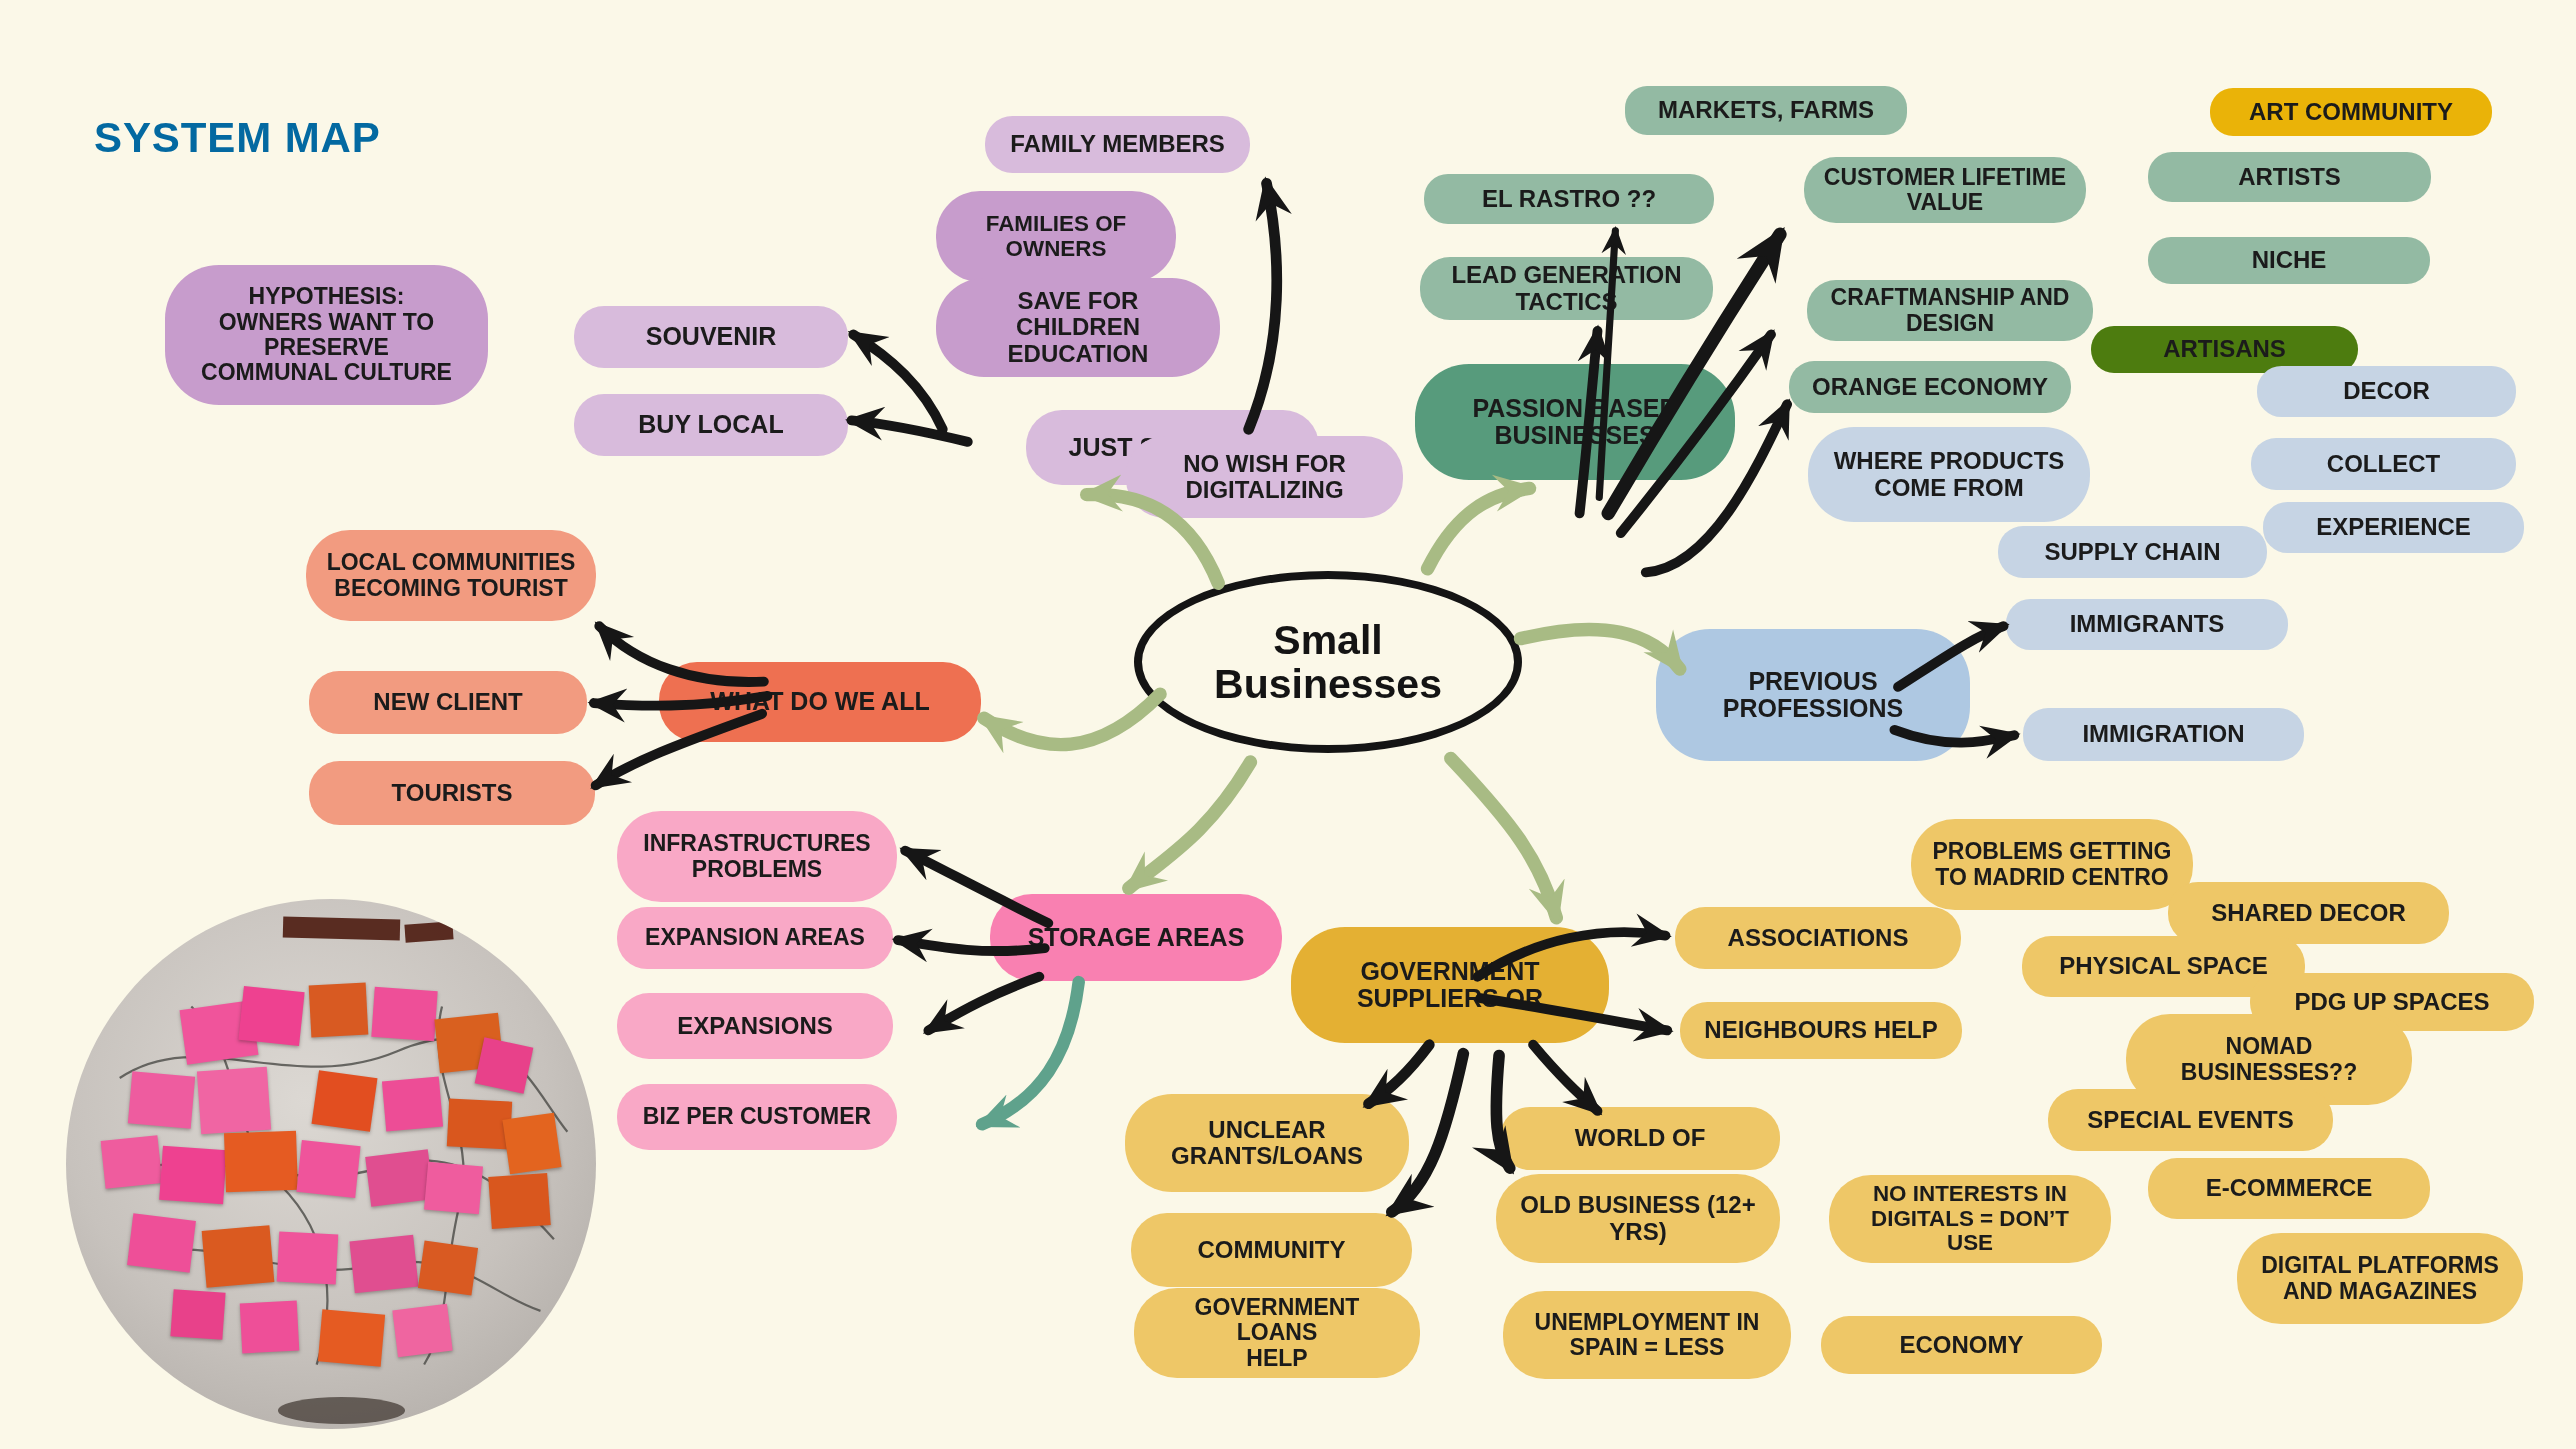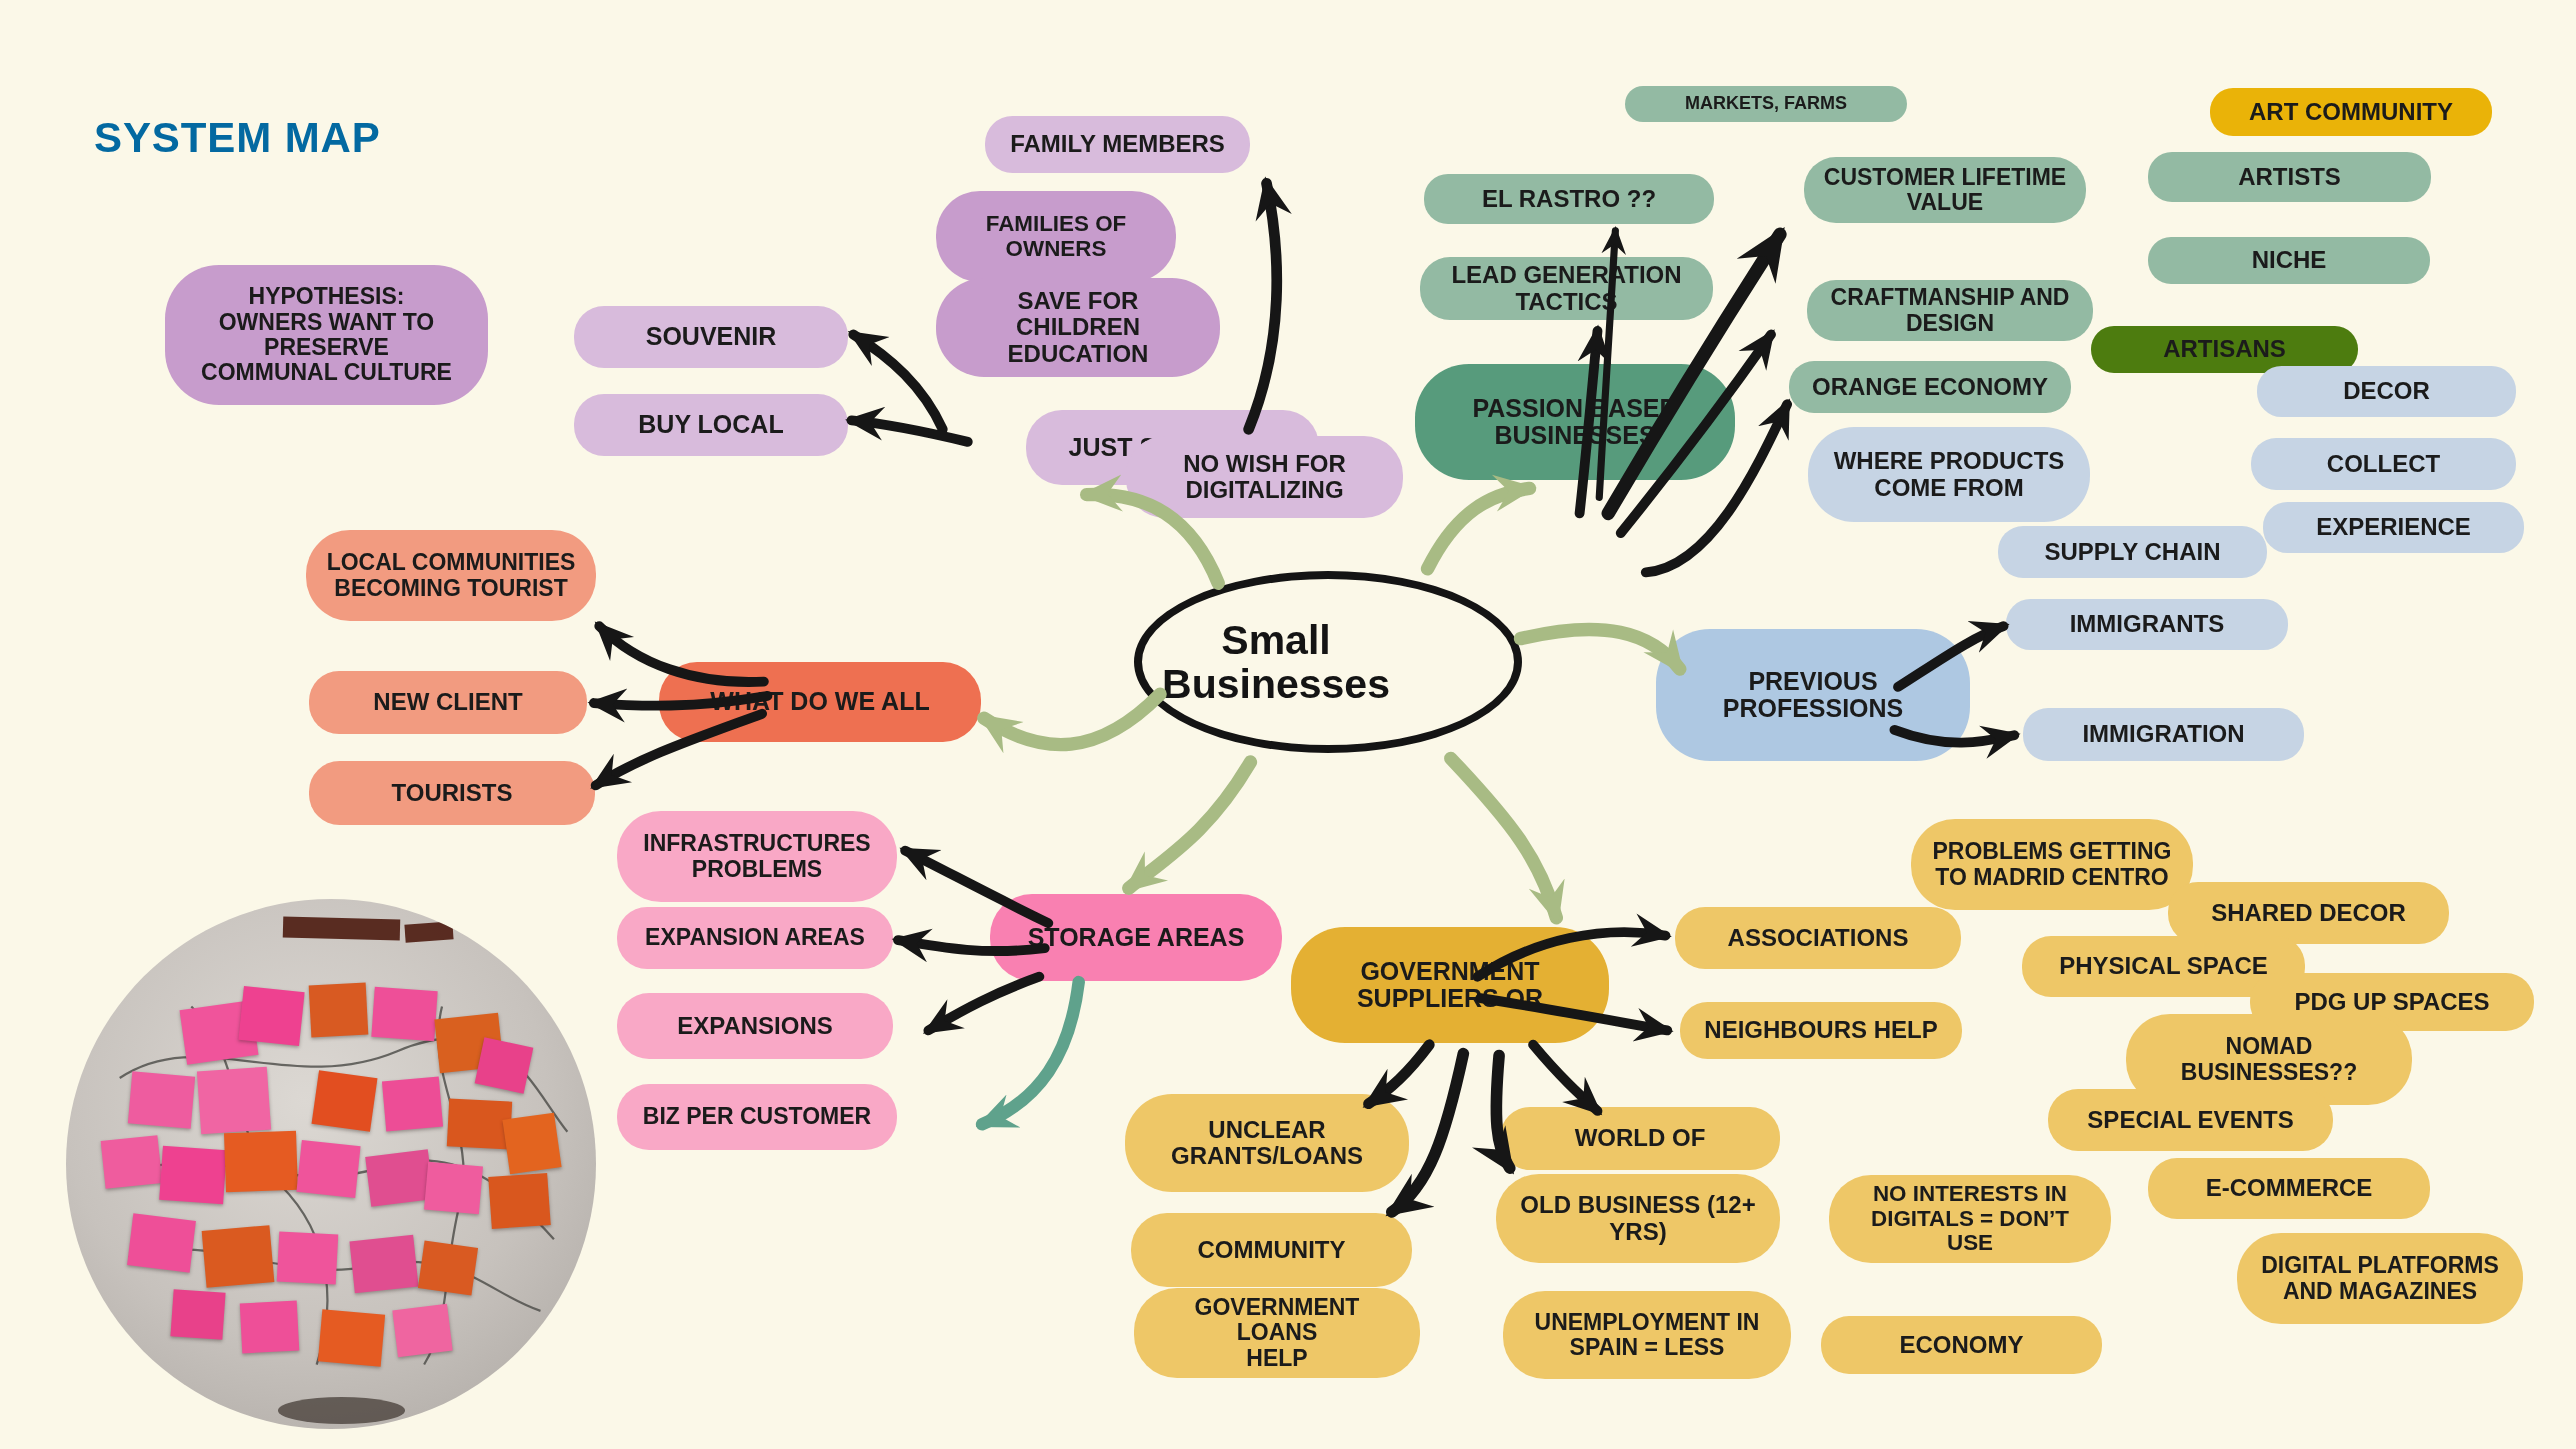--- a/index.html
+++ b/index.html
@@ -5,21 +5,21 @@
   html,body{margin:0;padding:0;background:#FBF8E8;}
   #canvas{position:relative;width:2576px;height:1449px;background:#FBF8E8;overflow:hidden;
           font-family:"Liberation Sans", sans-serif;}
   #page-title{position:absolute;left:94px;top:114px;font-size:42px;font-weight:800;
               letter-spacing:0.9px;color:#0369a1;}
   .node{position:absolute;display:flex;align-items:center;justify-content:center;
         text-align:center;font-weight:700;color:#1b1b1b;line-height:1.1;
         padding:3.6px 18px;box-sizing:border-box;white-space:pre-line;}
   #center-ellipse{position:absolute;left:1134px;top:571px;width:388px;height:182px;
         border:8px solid #141414;border-radius:50%;display:flex;align-items:center;
-        box-sizing:border-box;}
+        justify-content:center;box-sizing:border-box;}
   #center-label{width:268px;text-align:center;font-size:41px;font-weight:800;
         color:#141414;line-height:1.08;}
   #arrow-layer{position:absolute;left:0;top:0;width:2576px;height:1449px;pointer-events:none;}
   #photo-circle{position:absolute;left:66px;top:899px;width:530px;height:530px;
         border-radius:50%;overflow:hidden;
         background:radial-gradient(circle at 45% 38%, #dcd8d3 0%, #c7c2bd 55%, #a9a49f 100%);}
   .sticky{position:absolute;box-shadow:0 1.8px 3.6px rgba(40,30,25,.35);}
   .tape{position:absolute;background:#4d1b10;opacity:.9;}
   .shadow-blob{position:absolute;background:#332a24;border-radius:50%;opacity:.65;}
   #photo-lines{position:absolute;left:0;top:0;width:100%;height:100%;}
@@ -85,21 +85,21 @@
       <div class="node" style="left: 985px; top: 116px; width: 265px; height: 57px; font-size: 24px; background: rgb(216, 187, 220); border-radius: 27.5px;">FAMILY MEMBERS</div>
       <div class="node" style="left: 936px; top: 191px; width: 240px; height: 91px; font-size: 22.4px; background: rgb(199, 156, 204); border-radius: 44px;">FAMILIES OF
 OWNERS</div>
       <div class="node" style="left: 936px; top: 278px; width: 284px; height: 99px; font-size: 24px; background: rgb(199, 156, 204); border-radius: 48px;">SAVE FOR CHILDREN
 EDUCATION</div>
       <div class="node" style="left: 1026px; top: 372px; width: 293px; height: 75px; font-size: 25px; background: rgb(216, 187, 220); border-radius: 36px; margin-top: 38px;">JUST SURVIVING</div>
       <div class="node" style="left: 1126px; top: 436px; width: 277px; height: 82px; font-size: 24px; background: rgb(216, 187, 220); border-radius: 39px;">NO WISH FOR
 DIGITALIZING</div>
       <div class="node" style="left: 574px; top: 306px; width: 274px; height: 62px; font-size: 25px; background: rgb(216, 187, 220); border-radius: 30px;">SOUVENIR</div>
       <div class="node" style="left: 574px; top: 394px; width: 274px; height: 62px; font-size: 25px; background: rgb(216, 187, 220); border-radius: 30px;">BUY LOCAL</div>
-      <div class="node" style="left: 1625px; top: 86px; width: 282px; height: 36px; font-size: 18px; background: rgb(147, 186, 163); border-radius: 22px;">MARKETS, FARMS</div>
+      <div class="node" style="left: 1625px; top: 86px; width: 282px; height: 49px; font-size: 24px; background: rgb(147, 186, 163); border-radius: 22px;">MARKETS, FARMS</div>
       <div class="node" style="left: 1424px; top: 174px; width: 290px; height: 50px; font-size: 24px; background: rgb(147, 186, 163); border-radius: 24px;">EL RASTRO ??</div>
       <div class="node" style="left: 1420px; top: 257px; width: 293px; height: 63px; font-size: 24px; background: rgb(147, 186, 163); border-radius: 30px;">LEAD GENERATION
 TACTICS</div>
       <div class="node" style="left: 1415px; top: 364px; width: 320px; height: 116px; font-size: 25px; background: rgb(87, 155, 124); border-radius: 54px;">PASSION BASED
 BUSINESSES</div>
       <div class="node" style="left: 1804px; top: 157px; width: 282px; height: 66px; font-size: 23px; background: rgb(147, 186, 163); border-radius: 32px;">CUSTOMER LIFETIME
 VALUE</div>
       <div class="node" style="left: 1807px; top: 280px; width: 286px; height: 61px; font-size: 23px; background: rgb(147, 186, 163); border-radius: 29px;">CRAFTMANSHIP AND
 DESIGN</div>
       <div class="node" style="left: 1789px; top: 361px; width: 282px; height: 52px; font-size: 24px; background: rgb(147, 186, 163); border-radius: 25px;">ORANGE ECONOMY</div>

